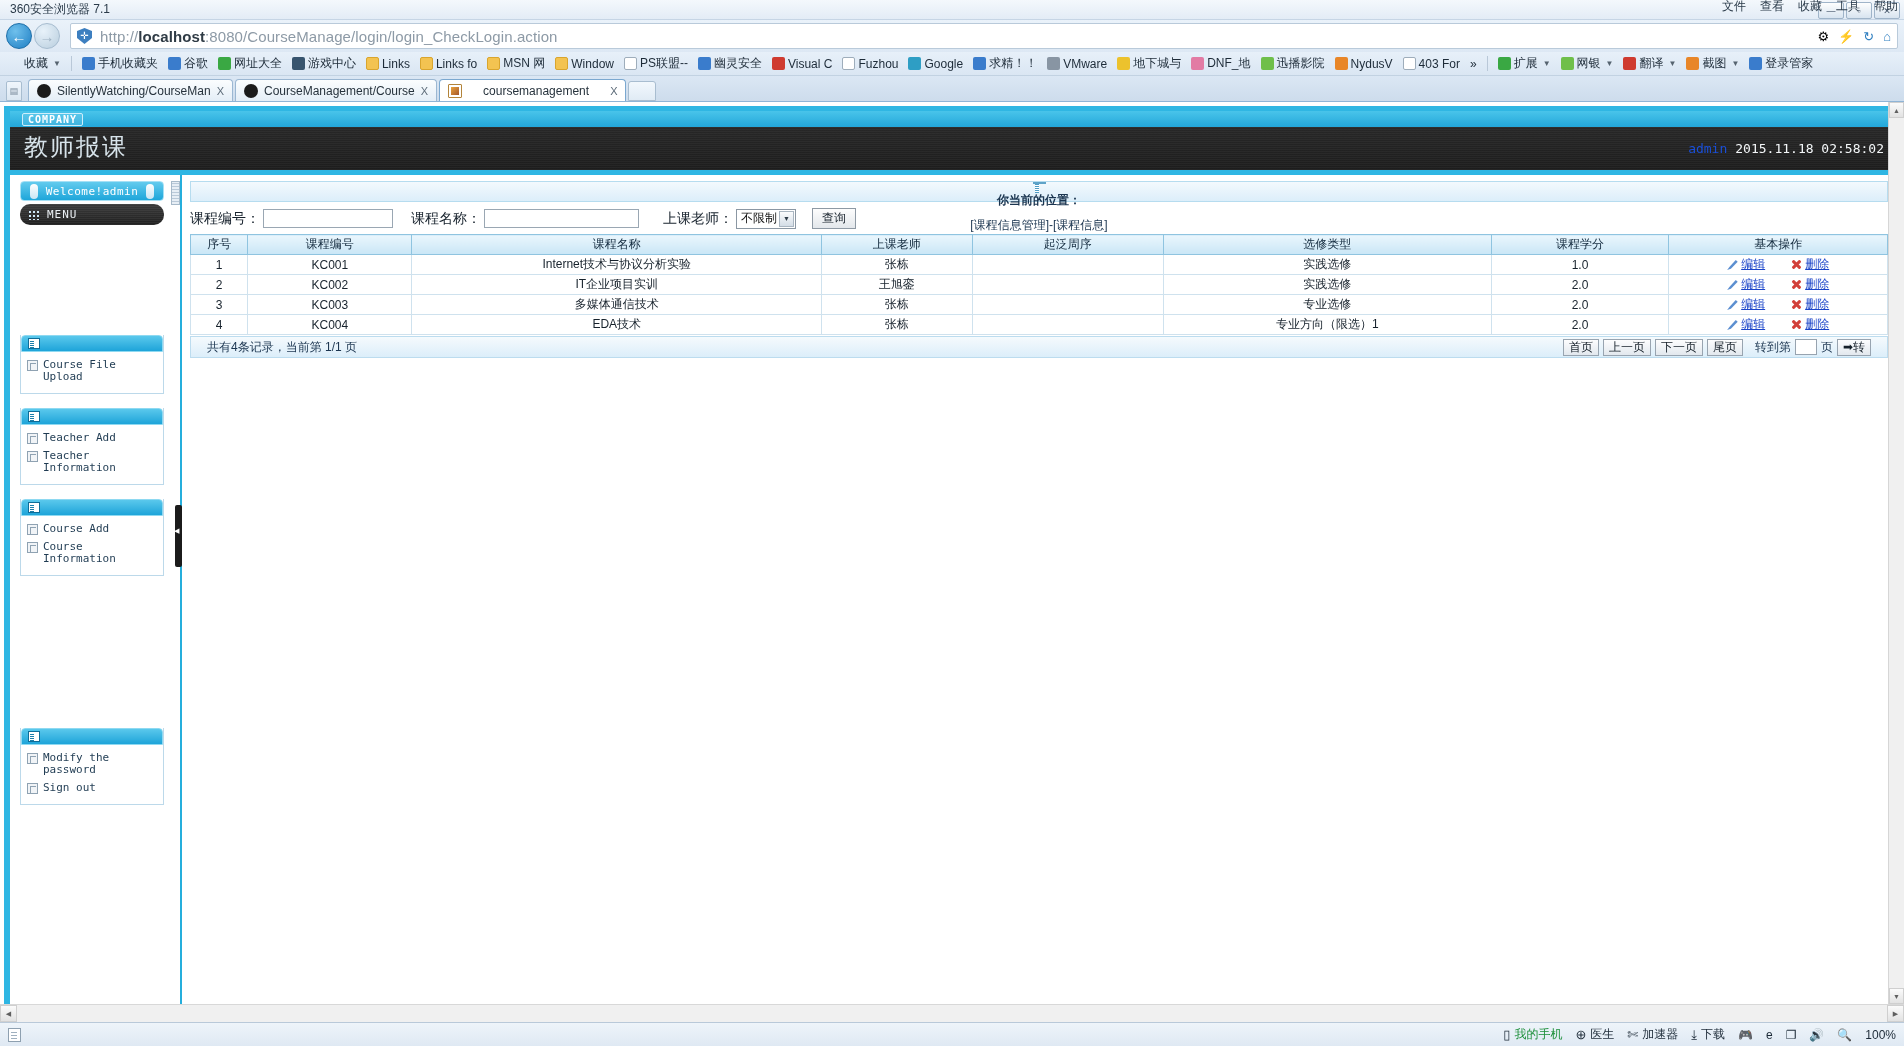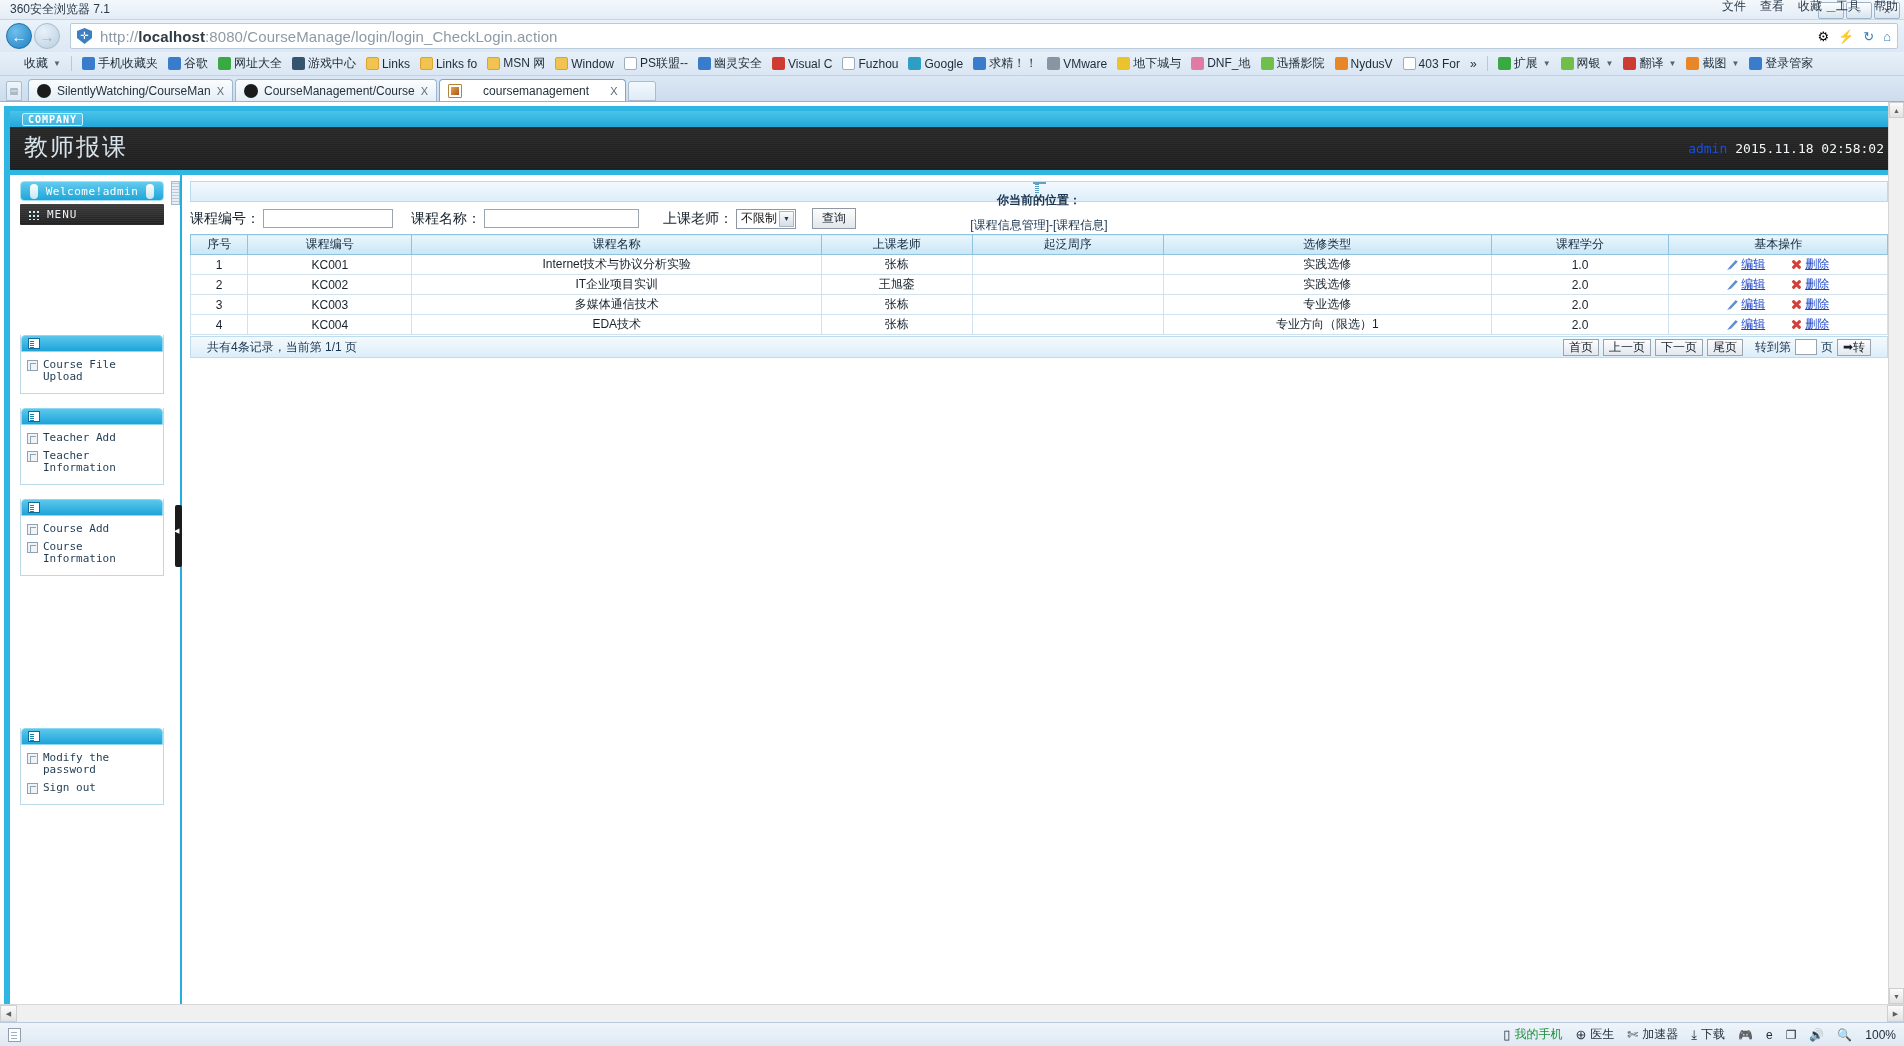--- a/index.html
+++ b/index.html
@@ -198,21 +198,21 @@
     font-family: "DejaVu Sans Mono", monospace;
     position: relative;
   }
   .welcome::before, .welcome::after {
     content: ""; position: absolute; top: 2px; width: 8px; height: 15px;
     border-radius: 4px; background: linear-gradient(#fdfefe,#c9e6f4);
   }
   .welcome::before { left: 9px; }
   .welcome::after  { right: 9px; }
   .menu-bar {
-    margin-top: 3px; height: 21px; border-radius: 1px;
+    margin-top: 3px; height: 21px; border-radius: 10px;
     background:
       repeating-linear-gradient(0deg, rgba(255,255,255,.05) 0 1px, transparent 1px 2px),
       linear-gradient(#3a3a3a, #202020);
     display: flex; align-items: center; gap: 6px; padding-left: 8px;
     color: #e9eef2; font-size: 11px; letter-spacing: 1px;
     font-family: "DejaVu Sans Mono", monospace;
   }
   .dots-icon {
     width: 13px; height: 10px; flex: none;
     background-image: radial-gradient(circle, #cfe9f7 45%, transparent 46%);

